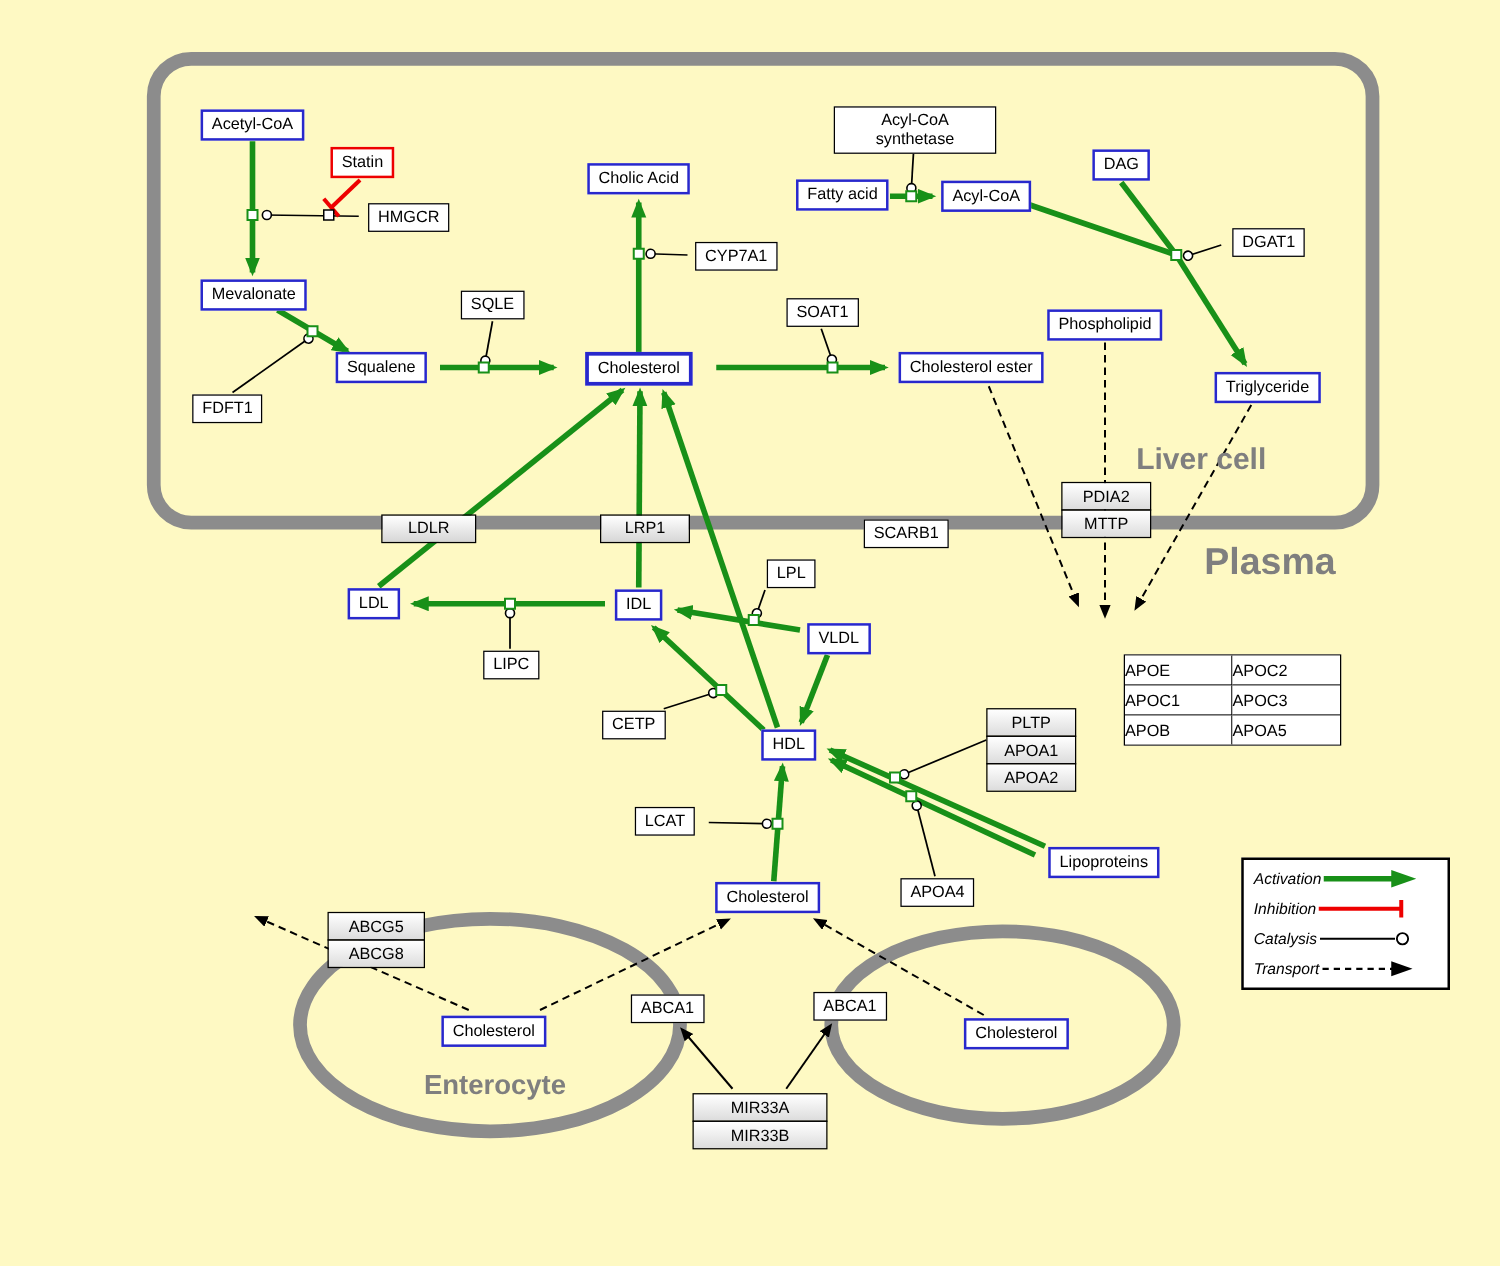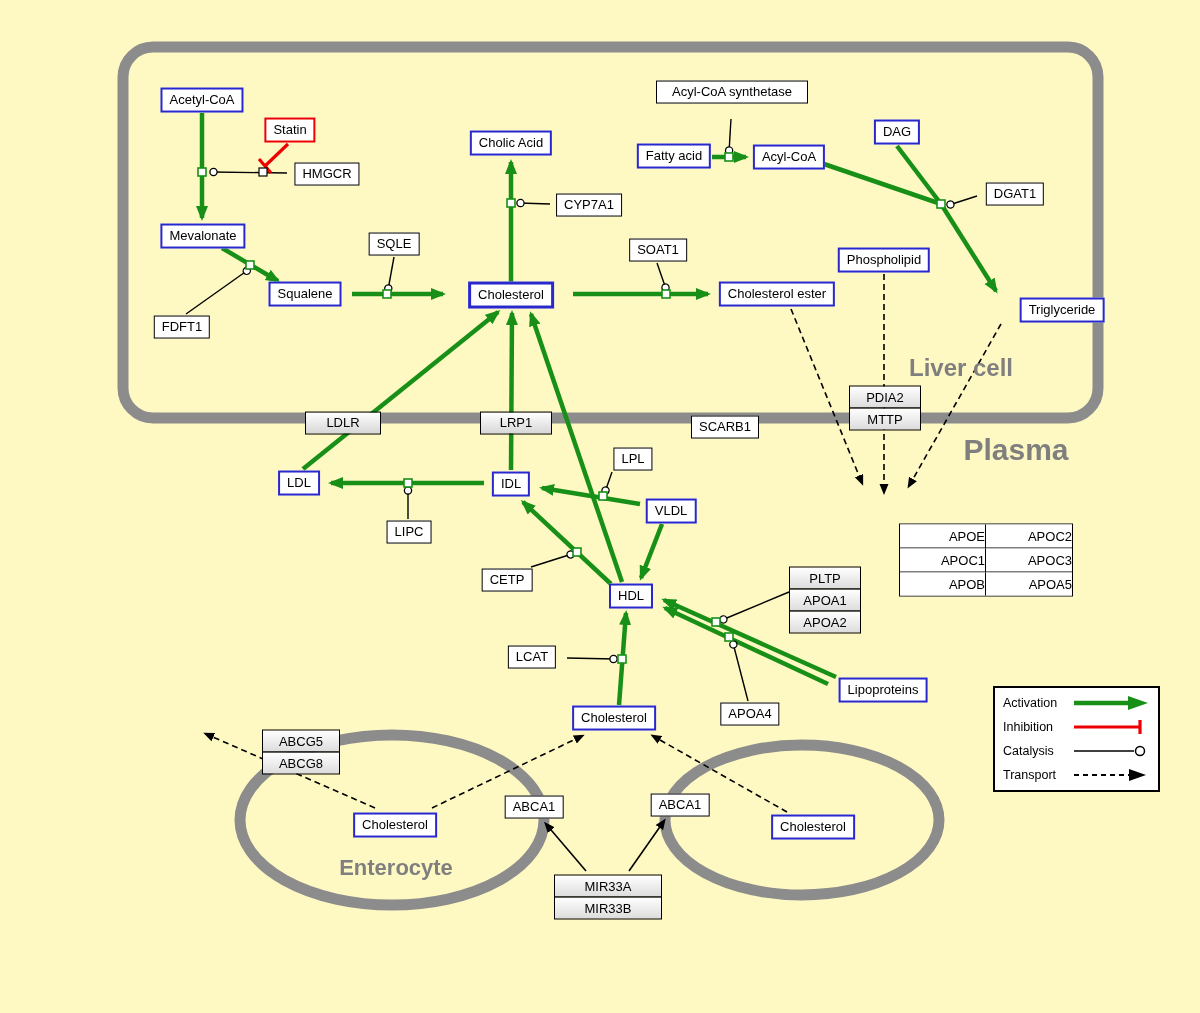--- a/index.html
+++ b/index.html
@@ -25,31 +25,31 @@
   .r  { border:2px solid var(--inhibition_red,#ee0000); }
   .g  { background:linear-gradient(180deg,#ffffff 0%,#d6d6d6 100%); }
 
   .stack { position:absolute; transform:translate(-50%,-50%); display:flex; flex-direction:column; z-index:2; }
   .stack .cell { background:linear-gradient(180deg,#ffffff 0%,#dcdcdc 100%); border:1px solid #000;
                  font-size:13px; text-align:center; padding:3px 8px; margin-top:-1px; white-space:nowrap; }
   .stack .cell:first-child { margin-top:0; }
 
   .apo-table { position:absolute; transform:translate(-50%,-50%); display:grid;
                grid-template-columns:86px 86px; border:1px solid #000; background:#fff; z-index:2; }
-  .apo-cell { font-size:13px; text-align:right; padding:4px 0; background:#fff;
+  .apo-cell { font-size:13px; text-align:left; padding:4px 0; background:#fff;
               border-right:1px solid #000; border-bottom:1px solid #000; }
   .apo-cell:nth-child(2n) { border-right:none; }
   .apo-cell:nth-child(n+5) { border-bottom:none; }
 
   .region { position:absolute; transform:translate(-50%,-50%); color:var(--label_gray,#7f7f7f);
             font-weight:bold; z-index:1; white-space:nowrap; }
 
   .legend { position:absolute; left:993px; top:686px; width:167px; border:2px solid #000;
             background:#fff; z-index:2; padding:3px 8px 3px 8px; }
-  .legend-row { display:flex; align-items:center; justify-content:space-between; height:24px; }
+  .legend-row { display:flex; align-items:center; height:24px;font-style:italic; }
   .legend-label { font-size:12.5px; color:#000; }
 </style>
 </head>
 <body>
 
 <div class="canvas">
 
   <svg class="edges" width="1200" height="1013" viewBox="0 0 1200 1013">
     <defs>
       <marker id="arrG" markerUnits="userSpaceOnUse" markerWidth="16" markerHeight="13" refX="12" refY="6" orient="auto">
@@ -150,26 +150,26 @@
   <div class="n m" style="left:203px;top:236px">Mevalonate</div>
   <div class="n" style="left:182px;top:327px">FDFT1</div>
   <div class="n m" style="left:305px;top:294px">Squalene</div>
   <div class="n" style="left:394px;top:244px">SQLE</div>
   <div class="n m m3" style="left:511px;top:295px">Cholesterol</div>
   <div class="n m" style="left:511px;top:143px">Cholic Acid</div>
   <div class="n" style="left:589px;top:205px">CYP7A1</div>
   <div class="n" style="left:658px;top:250px">SOAT1</div>
   <div class="n m" style="left:777px;top:294px">Cholesterol ester</div>
   <div class="n m" style="left:674px;top:156px">Fatty acid</div>
-  <div class="n" style="left:732px;top:92px;width:152px;white-space:normal">Acyl-CoA synthetase</div>
+  <div class="n" style="left:732px;top:104px;width:130px;white-space:normal">Acyl-CoA synthetase</div>
   <div class="n m" style="left:789px;top:157px">Acyl-CoA</div>
   <div class="n m" style="left:897px;top:132px">DAG</div>
   <div class="n" style="left:1015px;top:194px">DGAT1</div>
   <div class="n m" style="left:884px;top:260px">Phospholipid</div>
-  <div class="n m" style="left:1062px;top:310px">Triglyceride</div>
+  <div class="n m" style="left:1014px;top:310px">Triglyceride</div>
 
   <div class="n g" style="left:343px;top:423px;width:76px">LDLR</div>
   <div class="n g" style="left:516px;top:423px;width:72px">LRP1</div>
   <div class="n" style="left:725px;top:427px">SCARB1</div>
   <div class="stack" style="left:885px;top:408px">
     <div class="cell" style="min-width:72px">PDIA2</div>
     <div class="cell" style="min-width:72px">MTTP</div>
   </div>
 
   <div class="n m" style="left:299px;top:483px">LDL</div>

